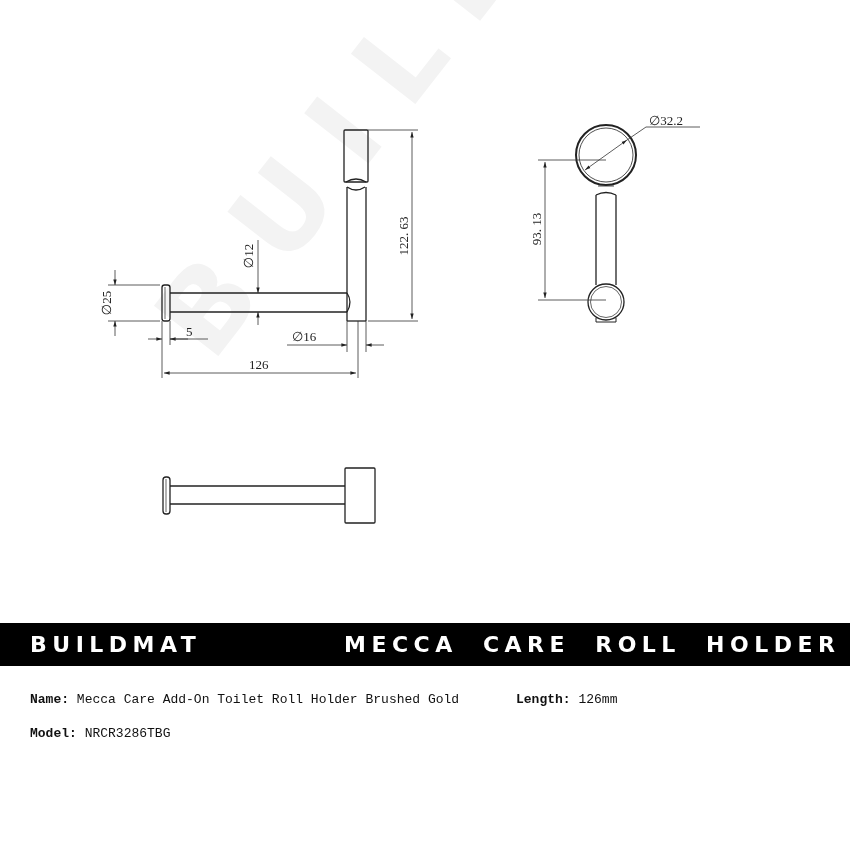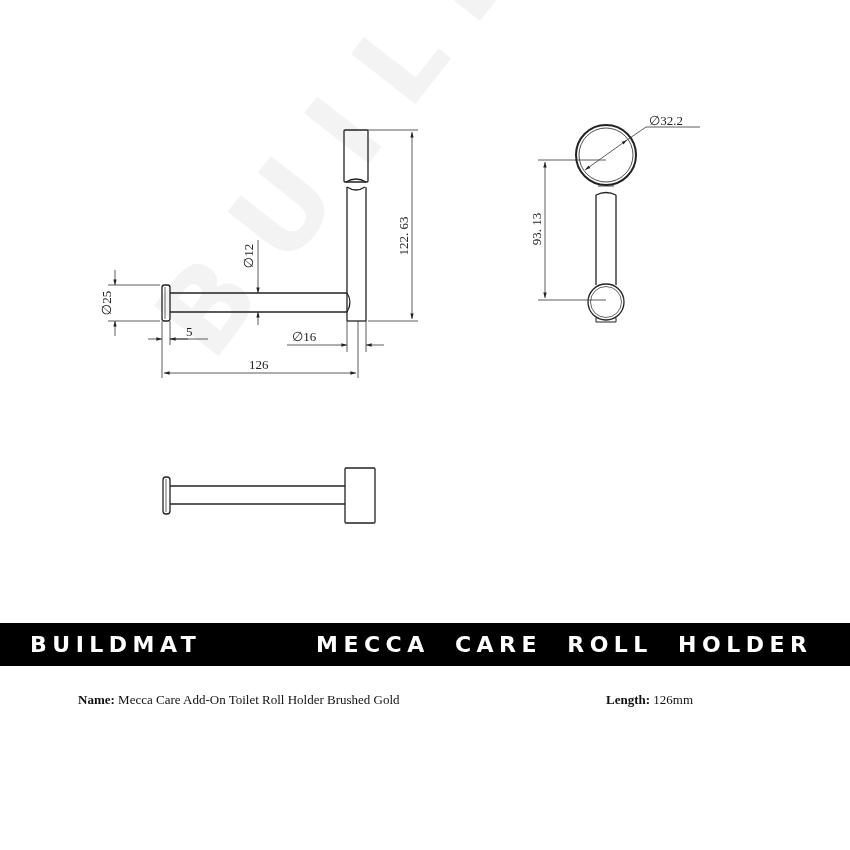--- a/index.html
+++ b/index.html
@@ -3,26 +3,26 @@
 <meta charset="utf-8">
 <style>
   html, body { margin:0; padding:0; }
   body { width:850px; height:850px; background:#ffffff; position:relative; overflow:hidden; font-family:"Liberation Sans", sans-serif; }
   .drawing { position:absolute; left:0; top:0; width:850px; height:620px; }
   .watermark { position:absolute; left:130px; top:300px; font-family:"DejaVu Sans", sans-serif; font-weight:bold; font-size:112px; letter-spacing:34px; color:#f3f3f3; transform:rotate(-52deg); transform-origin:left top; white-space:nowrap; z-index:0; }
   svg { position:absolute; left:0; top:0; z-index:1; }
   .dimtxt { font-family:"Liberation Serif", serif; font-size:13px; fill:#222; }
   .banner { position:absolute; left:0; top:623px; width:850px; height:43px; background:#000; color:#fff; font-family:"DejaVu Sans", sans-serif; font-weight:bold; font-size:22px; letter-spacing:5.5px; }
   .banner .brand { position:absolute; left:30px; top:9px; }
-  .banner .product { position:absolute; left:316px; top:9px; word-spacing:12px; }
-  .specs { position:absolute; top:690px; font-family:Liberation Serif, serif; font-size:13px; color:#111;margin-left:48px; }
+  .banner .product { position:absolute; left:344px; top:9px; word-spacing:12px; }
+  .specs { position:absolute; top:690px; font-family:Liberation Mono, monospace; font-size:13px; color:#111; }
   .specs .row { height:34px; line-height:20px; }
   .specs .lbl { font-weight:bold; }
   .col-left { left:30px; }
-  .col-right { left:558px; }
+  .col-right { left:516px; }
 </style>
 </head>
 <body>
 
 <div class="drawing">
   <div class="watermark">BUILDMAT</div>
 
   <svg width="850" height="620" viewBox="0 0 850 620">
     <defs>
       <marker id="arr" viewBox="0 0 10 10" refX="10" refY="5" markerWidth="7" markerHeight="7" orient="auto-start-reverse">
@@ -122,20 +122,24 @@
 <div class="banner">
   <span class="brand">BUILDMAT</span>
   <span class="product">MECCA CARE ROLL HOLDER</span>
 </div>
 
 <div class="specs col-left">
   <div class="row">
     <span class="lbl">Name:</span>
     <span>Mecca Care Add-On Toilet Roll Holder Brushed Gold</span>
   </div>
+  <div class="row">
+    <span class="lbl">Model:</span>
+    <span>NRCR3286TBG</span>
+  </div>
 </div>
 
 <div class="specs col-right">
   <div class="row">
     <span class="lbl">Length:</span>
     <span>126mm</span>
   </div>
 </div>
 
 </body></html>

